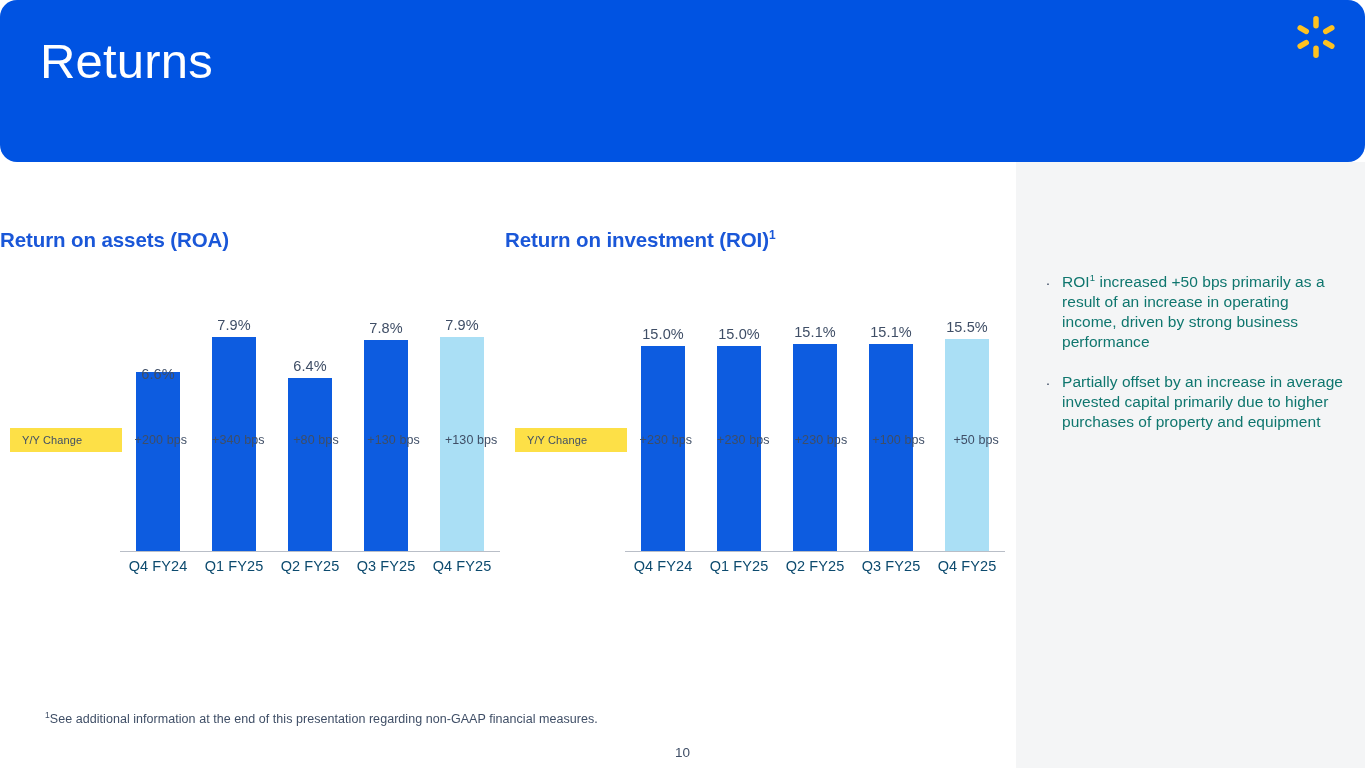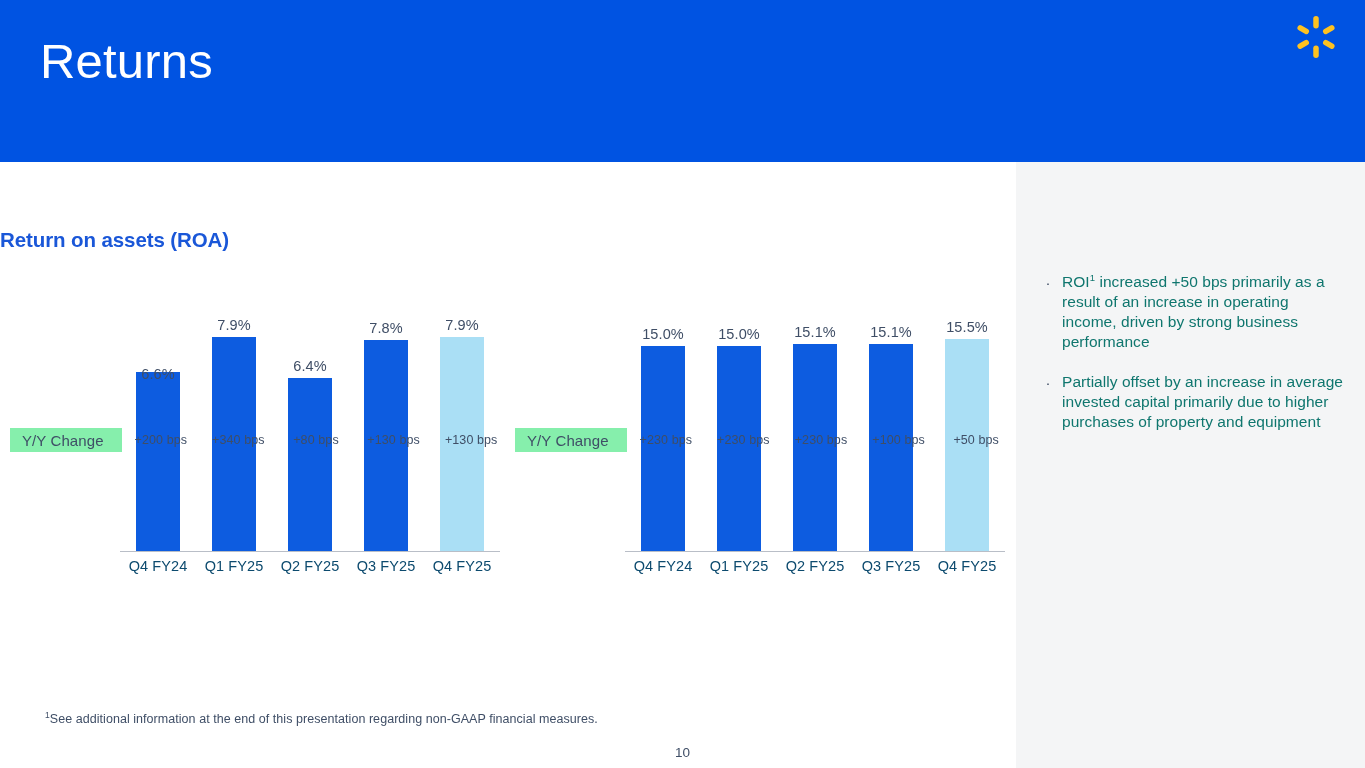--- a/index.html
+++ b/index.html
@@ -8,20 +8,21 @@
     background:#ffffff;
     font-family:"Liberation Sans","DejaVu Sans",sans-serif;
     overflow:hidden;position:relative;
   }
   .slide{position:absolute;inset:0;width:1365px;height:768px;}
 
   
   .header{
     position:absolute;left:0;top:0;width:1365px;height:162px;
     background:var(--brand-blue,#0053e2);
+    border-radius:17px;
   }
   .header-title{
     position:absolute;left:40px;top:30px;
     font-size:49px;line-height:62px;font-weight:400;
     color:#ffffff;letter-spacing:.2px;
   }
   .spark{position:absolute;right:24px;top:12px;width:50px;height:50px;}
 
   
   .sidebar{
@@ -81,23 +82,23 @@
     width:20%;text-align:center;font-size:14.5px;color:#0c4a6e;letter-spacing:.1px;
   }
 
   
   .yy-row{
     position:absolute;top:428px;left:10px;width:500px;height:24px;
     display:flex;align-items:center;
   }
   .yy-row-roi{left:515px;}
   .yy-label{
-    width:112px;height:24px;background:#86efac;
+    width:112px;height:24px;background:#fde047;
     display:flex;align-items:center;padding-left:12px;box-sizing:border-box;
-    font-size:15px;color:#3f4e66;letter-spacing:.1px;
+    font-size:11px;color:#3f4e66;letter-spacing:.1px;
   }
   .yy-values{flex:1;display:flex;justify-content:space-around;}
   .yy-val{
     width:20%;text-align:center;font-size:12.5px;color:#3f4e66;letter-spacing:.1px;
   }
 
   
   .footnote{
     position:absolute;left:45px;top:712px;
     font-size:12.5px;color:#3f4e66;letter-spacing:.05px;
@@ -200,20 +201,21 @@
     <div class="yy-values" id="yy-roa">
         <div class="yy-val">+200 bps</div>
         <div class="yy-val">+340 bps</div>
         <div class="yy-val">+80 bps</div>
         <div class="yy-val">+130 bps</div>
         <div class="yy-val">+130 bps</div>
       </div>
   </div>
 
   <div class="panel panel-roi">
+    <div class="chart-title"><span>Return on investment (ROI)</span><sup>1</sup></div>
 
     <div class="plot plot-roi">
       <div class="bars" id="bars-roi">
           <div class="bar-slot">
             <div class="bar-label" style="bottom: 208.839px;">15.0%</div>
             <div class="bar" style="height: 204.839px; background: rgb(13, 92, 224);"></div>
           </div>
           <div class="bar-slot">
             <div class="bar-label" style="bottom: 208.839px;">15.0%</div>
             <div class="bar" style="height: 204.839px; background: rgb(13, 92, 224);"></div>

